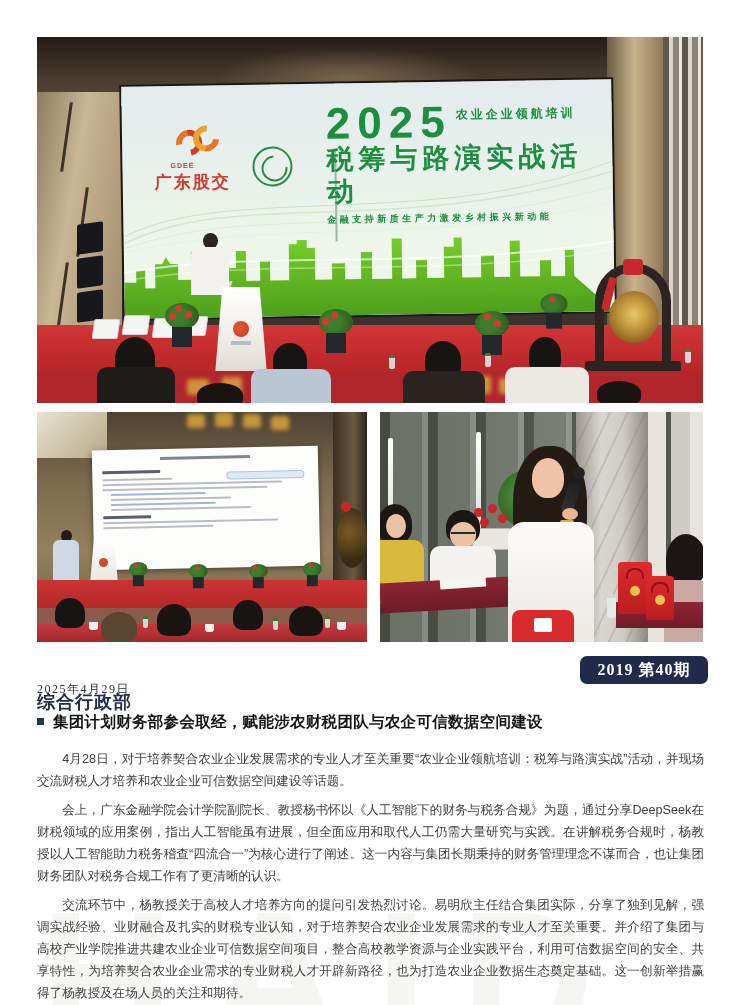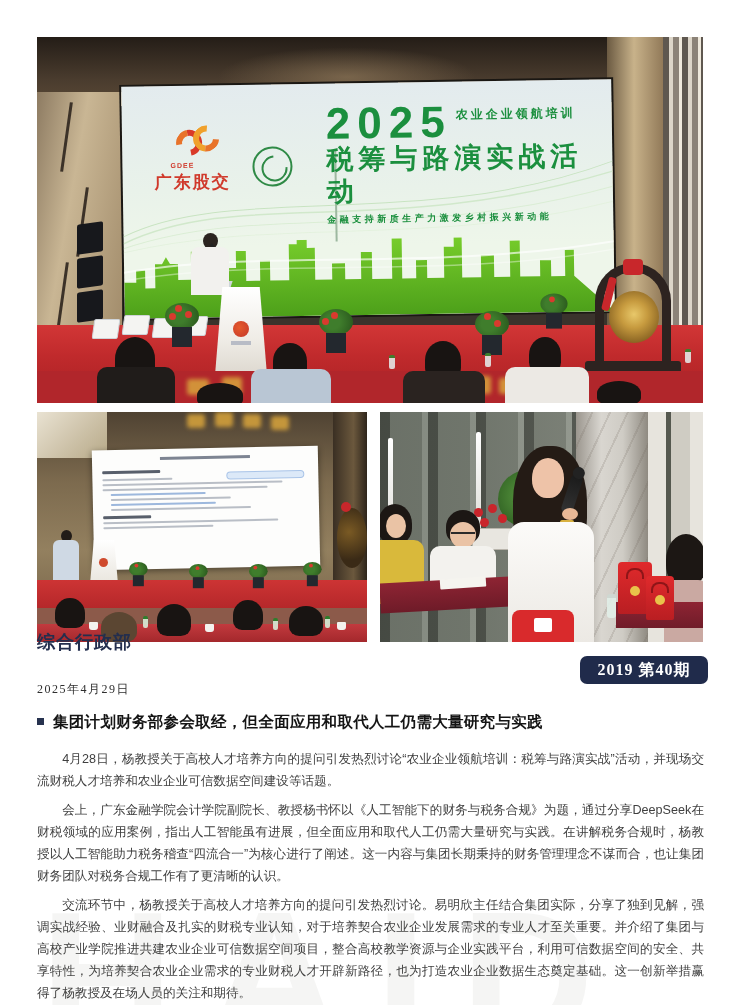--- a/index.html
+++ b/index.html
@@ -164,21 +164,21 @@
   .r-papers { left:60px; top:166px; width:46px; height:10px; background:#f5f4ef; transform:rotate(-4deg); border-radius:1px; }
   .r-table-r { left:236px; top:190px; width:87px; height:26px; background:linear-gradient(180deg,#8e2433,#701c29); }
   .giftbag { position:absolute; background:linear-gradient(180deg,#e02a2c,#b91e22); border-radius:4px 4px 2px 2px; }
   .giftbag:before { content:""; position:absolute; left:50%; top:6px; transform:translateX(-50%); width:14px; height:9px; border:2px solid #8e1518; border-bottom:none; border-radius:8px 8px 0 0; }
   .giftbag:after { content:""; position:absolute; left:50%; top:55%; transform:translate(-50%,-50%); width:10px; height:10px; border-radius:50%; background:#e9c24a; }
   .r-bottle { left:227px; top:182px; width:9px; height:24px; background:rgba(225,238,232,.9); border-radius:3px; border-top:4px solid #cfd8d2; }
   .r-sign { left:132px; top:198px; width:62px; height:32px; background:#d92a2c; border-radius:8px 8px 0 0; }
   .r-sign:before { content:""; position:absolute; left:50%; top:8px; transform:translateX(-50%); width:18px; height:14px; background:#fff; border-radius:2px; }
 
   
-  .hdr-dept { position:absolute; left:37px; top:630px; font-family:Liberation Sans, sans-serif;
+  .hdr-dept { position:absolute; left:37px; top:690px; font-family:Liberation Sans, sans-serif;
     font-size:18px; font-weight:bold; color:#232e4e; letter-spacing:1px; }
   .hdr-date { position:absolute; left:37px; top:681px; font-family:"Liberation Serif","DejaVu Serif",serif;
     font-size:12px; color:#2e2e2e; letter-spacing:1.5px; }
   .issue-badge { position:absolute; left:580px; top:656px; width:128px; height:28px; background:#202b4b;
     border-radius:7px; color:#fff; font-family:"Liberation Serif","DejaVu Serif",serif; font-size:16px;
     font-weight:bold; display:flex; align-items:center; justify-content:center; letter-spacing:1px; }
   .headline { position:absolute; left:37px; top:712px; width:666px; font-size:15.5px; font-weight:bold;
     color:#151515; letter-spacing:.3px; }
   .headline .bullet { display:inline-block; width:7px; height:7px; background:#27324f; margin-right:9px; vertical-align:2px; }
   .article { position:absolute; left:37px; top:748px; width:667px; font-size:12.6px; color:#3f3f3f;
@@ -434,23 +434,23 @@
   <i class="giftbag" style="left:266px; top:164px; width:28px; height:44px;"></i>
   <i class="abs r-bottle"></i>
   <div class="abs r-sign"></div>
 </div>
 
 <div class="hdr-dept">综合行政部</div>
 <div class="hdr-date">2025年4月29日</div>
 <div class="issue-badge">2019 第40期</div>
 
 <div class="headline">
-  <span class="bullet"></span><span>集团计划财务部参会取经，但全面应用和取代人工仍需大量研究与实践</span>
+  <span class="bullet"></span><span>集团计划财务部参会取经，赋能涉农财税团队与农企可信数据空间建设</span>
 </div>
 
 <div class="article">
-  <p>4月28日，杨教授关于高校人才培养方向的提问引发热烈讨论“农业企业领航培训：税筹与路演实战”活动，并现场交流财税人才培养和农业企业可信数据空间建设等话题。</p>
+  <p>4月28日，对于培养契合农业企业发展需求的专业人才至关重要“农业企业领航培训：税筹与路演实战”活动，并现场交流财税人才培养和农业企业可信数据空间建设等话题。</p>
   <p>会上，广东金融学院会计学院副院长、教授杨书怀以《人工智能下的财务与税务合规》为题，通过分享DeepSeek在财税领域的应用案例，指出人工智能虽有进展，但全面应用和取代人工仍需大量研究与实践。在讲解税务合规时，杨教授以人工智能助力税务稽查“四流合一”为核心进行了阐述。这一内容与集团长期秉持的财务管理理念不谋而合，也让集团财务团队对税务合规工作有了更清晰的认识。</p>
   <p>交流环节中，杨教授关于高校人才培养方向的提问引发热烈讨论。易明欣主任结合集团实际，分享了独到见解，强调实战经验、业财融合及扎实的财税专业认知，对于培养契合农业企业发展需求的专业人才至关重要。并介绍了集团与高校产业学院推进共建农业企业可信数据空间项目，整合高校教学资源与企业实践平台，利用可信数据空间的安全、共享特性，为培养契合农业企业需求的专业财税人才开辟新路径，也为打造农业企业数据生态奠定基础。这一创新举措赢得了杨教授及在场人员的关注和期待。</p>
 
 </div>
 
 <div class="watermark">HAID</div>
 
 </body></html>

